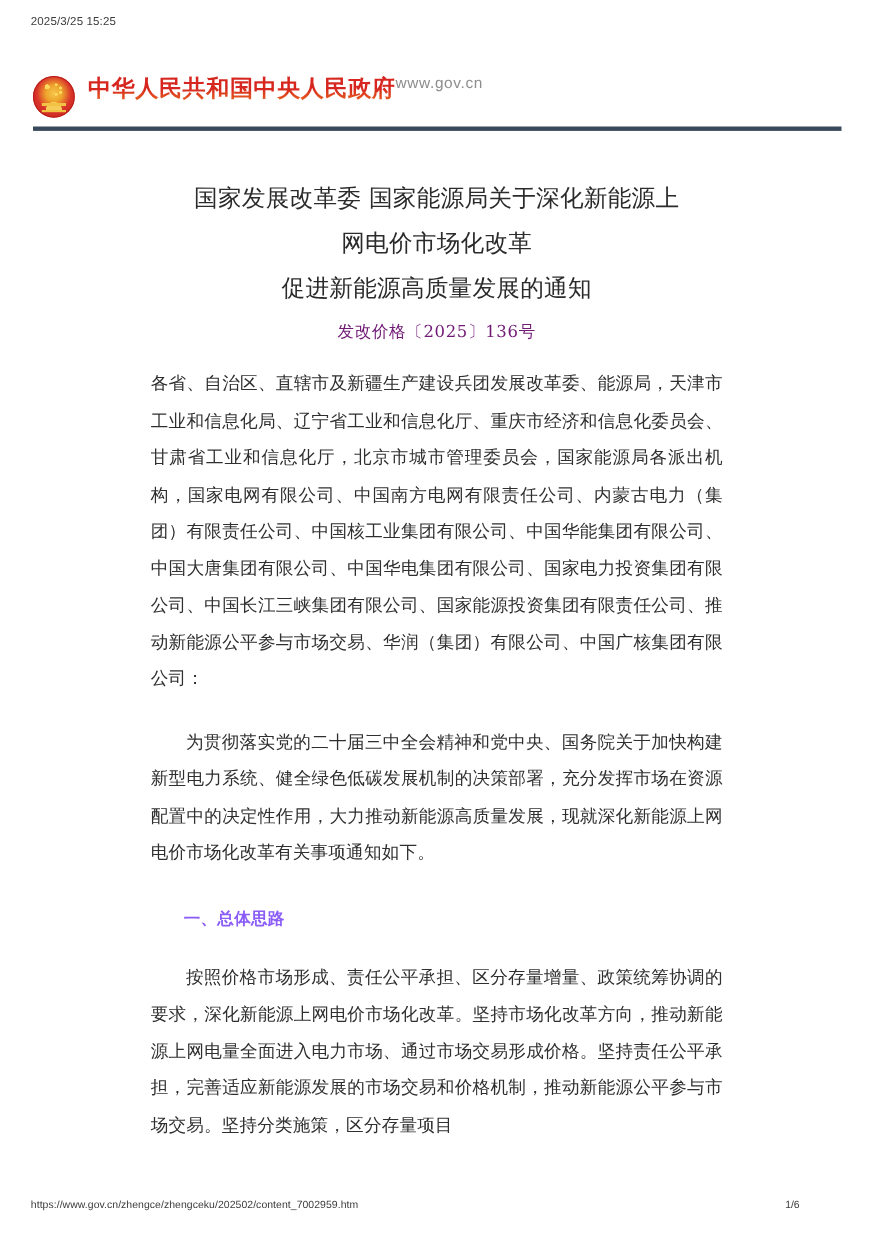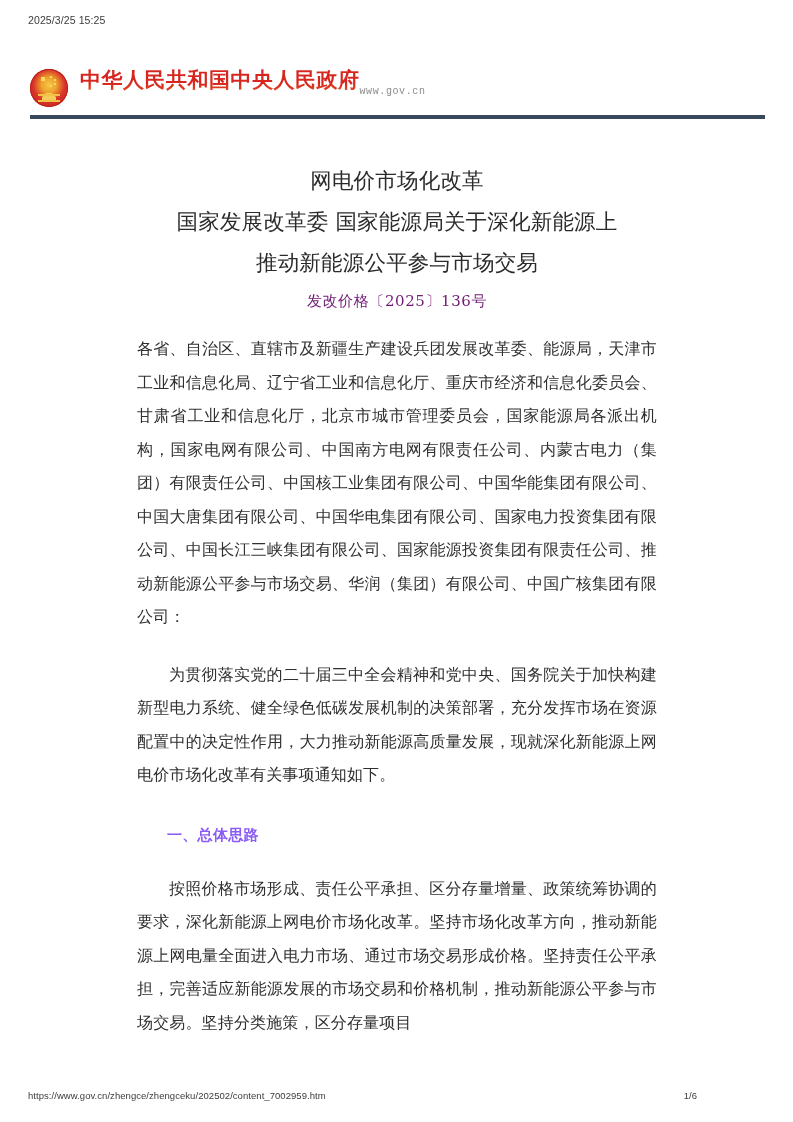--- a/index.html
+++ b/index.html
@@ -107,26 +107,26 @@
     font-size: 21px;
     line-height: 24px;
     letter-spacing: 0.5px;
     background: linear-gradient(to bottom, #d6261f 0%, #d6261f 52%, #e8621f 100%);
     -webkit-background-clip: text;
     background-clip: text;
     color: transparent;
     -webkit-text-fill-color: transparent;
   }
   .mast-sub {
-    margin-top: 18px;
-    font-size: 10px;
+    margin-top: 2px;
+    font-size: 14px;
     line-height: 11px;
     color: #8d8d8d;
     letter-spacing: 0.6px;
-    font-family: Liberation Mono, monospace;
+    font-family: Liberation Sans, sans-serif;
   }
   .mast-rule {
     position: absolute;
     top: 115px;
     left: 30px;
     width: 735px;
     height: 4px;
     background: #38495c;
   }
 
@@ -203,21 +203,20 @@
     color: #3c3c3c;
     font-family: "Liberation Sans", sans-serif;
     white-space: nowrap;
   }
   .print-footer .pf-url {
     margin-left: 28px;
     flex: 1 1 auto;
     letter-spacing: 0.05px;
   }
   .print-footer .pf-page {
-    margin-right: 30px;
     flex: 0 0 auto;
   }
 </style>
 </head>
 <body>
 
 <div class="print-header">
   <span class="ph-date">2025/3/25 15:25</span>
 </div>
 
@@ -226,23 +225,23 @@
   <div class="mast-text">
     <div class="mast-title">中华人民共和国中央人民政府</div>
     <div class="mast-sub">www.gov.cn</div>
   </div>
 </div>
 <div class="mast-rule"></div>
 
 <div class="doc">
 
   <div class="doc-title">
+    <span class="tline">国家发展改革委 国家能源局关于深化新能源上</span>
     <span class="tline">网电价市场化改革</span>
-    <span class="tline">国家发展改革委 国家能源局关于深化新能源上</span>
-    <span class="tline">推动新能源公平参与市场交易</span>
+    <span class="tline">促进新能源高质量发展的通知</span>
   </div>
 
   <div class="doc-number">发改价格〔2025〕136号</div>
 
   <div class="body-block">
     <p class="para">各省、自治区、直辖市及新疆生产建设兵团发展改革委、能源局，天津市工业和信息化局、辽宁省工业和信息化厅、重庆市经济和信息化委员会、甘肃省工业和信息化厅，北京市城市管理委员会，国家能源局各派出机构，国家电网有限公司、中国南方电网有限责任公司、内蒙古电力（集团）有限责任公司、中国核工业集团有限公司、中国华能集团有限公司、中国大唐集团有限公司、中国华电集团有限公司、国家电力投资集团有限公司、中国长江三峡集团有限公司、国家能源投资集团有限责任公司、推动新能源公平参与市场交易、华润（集团）有限公司、中国广核集团有限公司：</p>
     <p class="para indent gap">为贯彻落实党的二十届三中全会精神和党中央、国务院关于加快构建新型电力系统、健全绿色低碳发展机制的决策部署，充分发挥市场在资源配置中的决定性作用，大力推动新能源高质量发展，现就深化新能源上网电价市场化改革有关事项通知如下。</p>
     <p class="heading gap">一、总体思路</p>
     <p class="para indent gap">按照价格市场形成、责任公平承担、区分存量增量、政策统筹协调的要求，深化新能源上网电价市场化改革。坚持市场化改革方向，推动新能源上网电量全面进入电力市场、通过市场交易形成价格。坚持责任公平承担，完善适应新能源发展的市场交易和价格机制，推动新能源公平参与市场交易。坚持分类施策，区分存量项目</p>
   </div>

